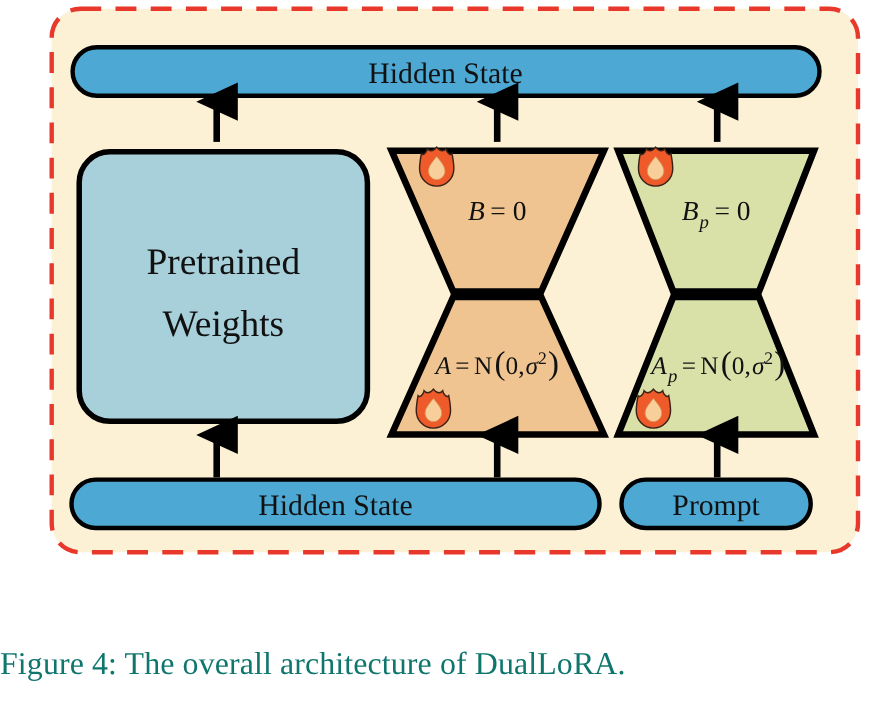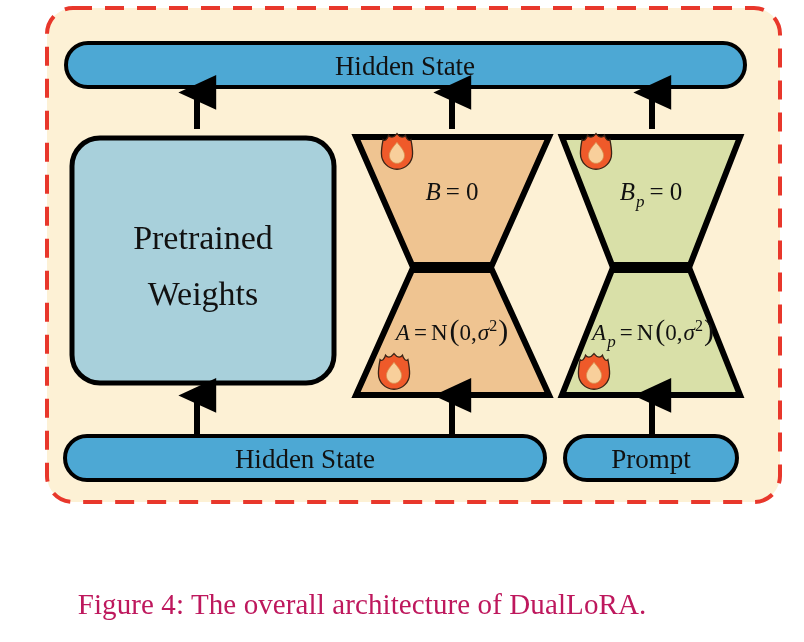--- a/index.html
+++ b/index.html
@@ -21,24 +21,23 @@
   }
   #diagram-svg {
     position: absolute;
     left: 0; top: 0;
   }
   .caption {
     position: absolute;
     left: 0;
     top: 588px;
     width: 724px;
-    text-align: center;
     font-family: "Liberation Serif", "DejaVu Serif", serif;
     font-size: 29px;
-    color: #be185d;
+    color: #0f766e;
     letter-spacing: 0.1px;
   }
   text { font-family: "Liberation Serif", "DejaVu Serif", serif; }
   .node-label {
     font-size: 27px;
     fill: #111111;
   }
   .math-label {
     font-size: 25px;
     fill: #111111;

